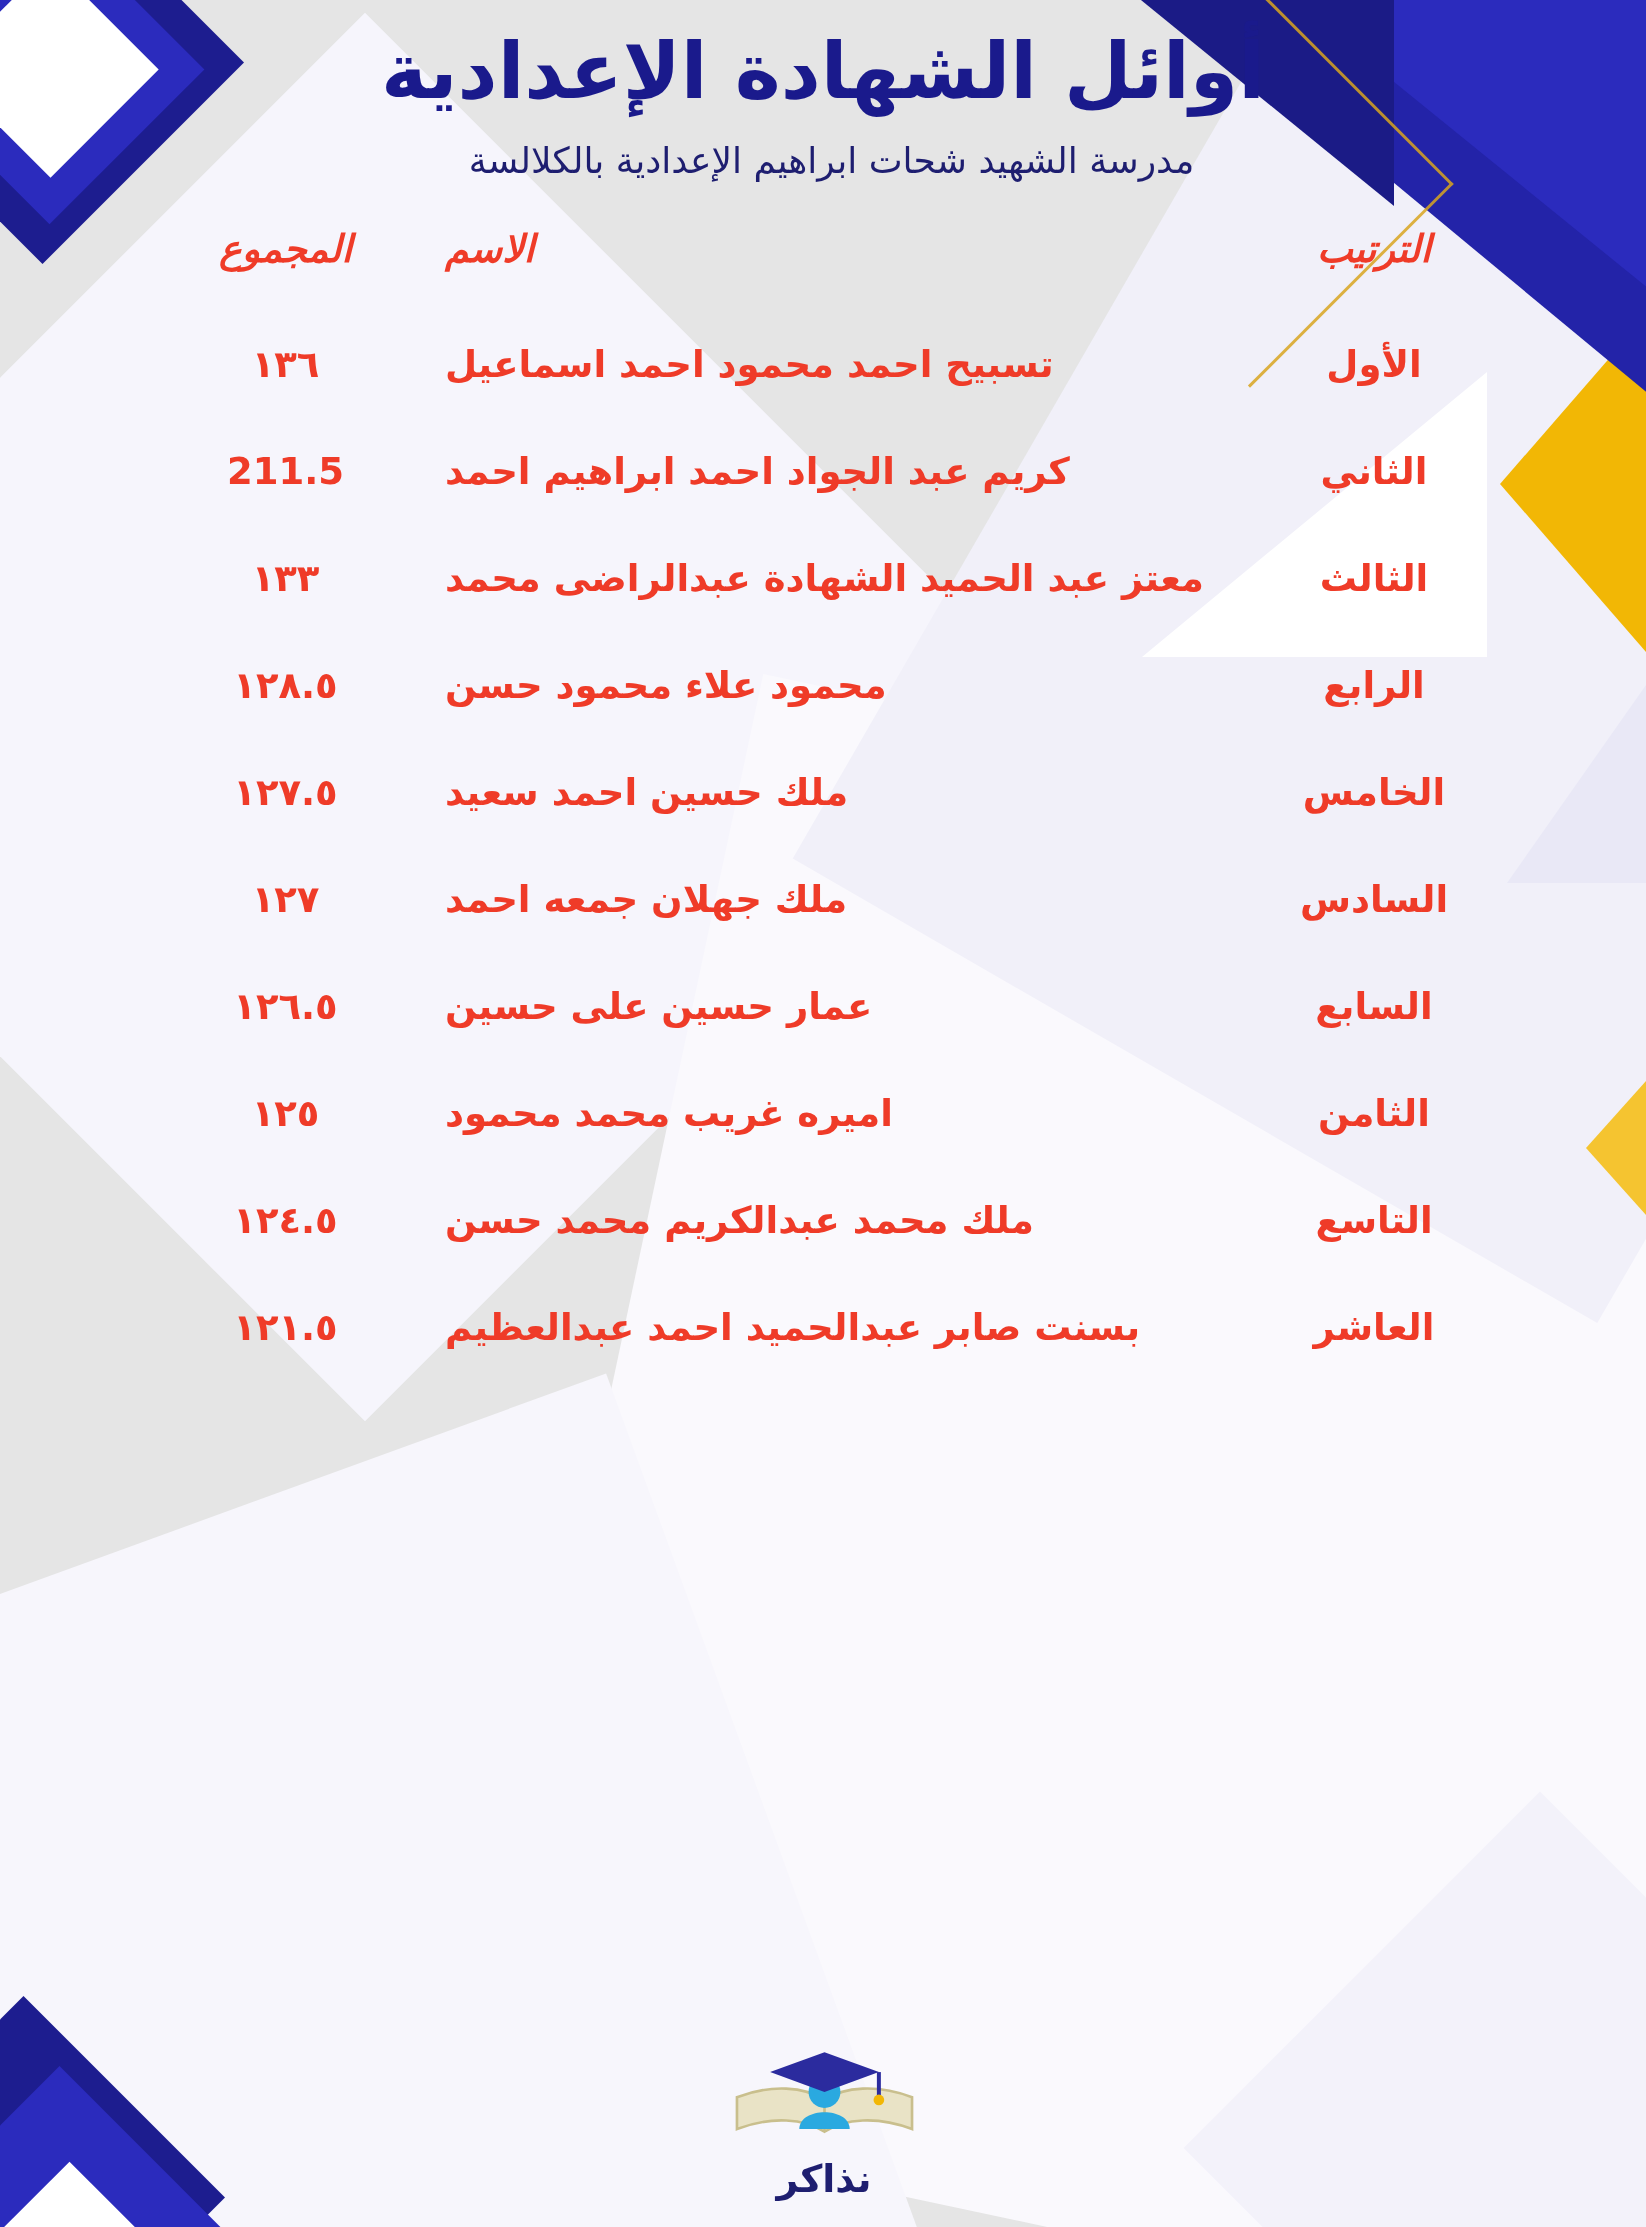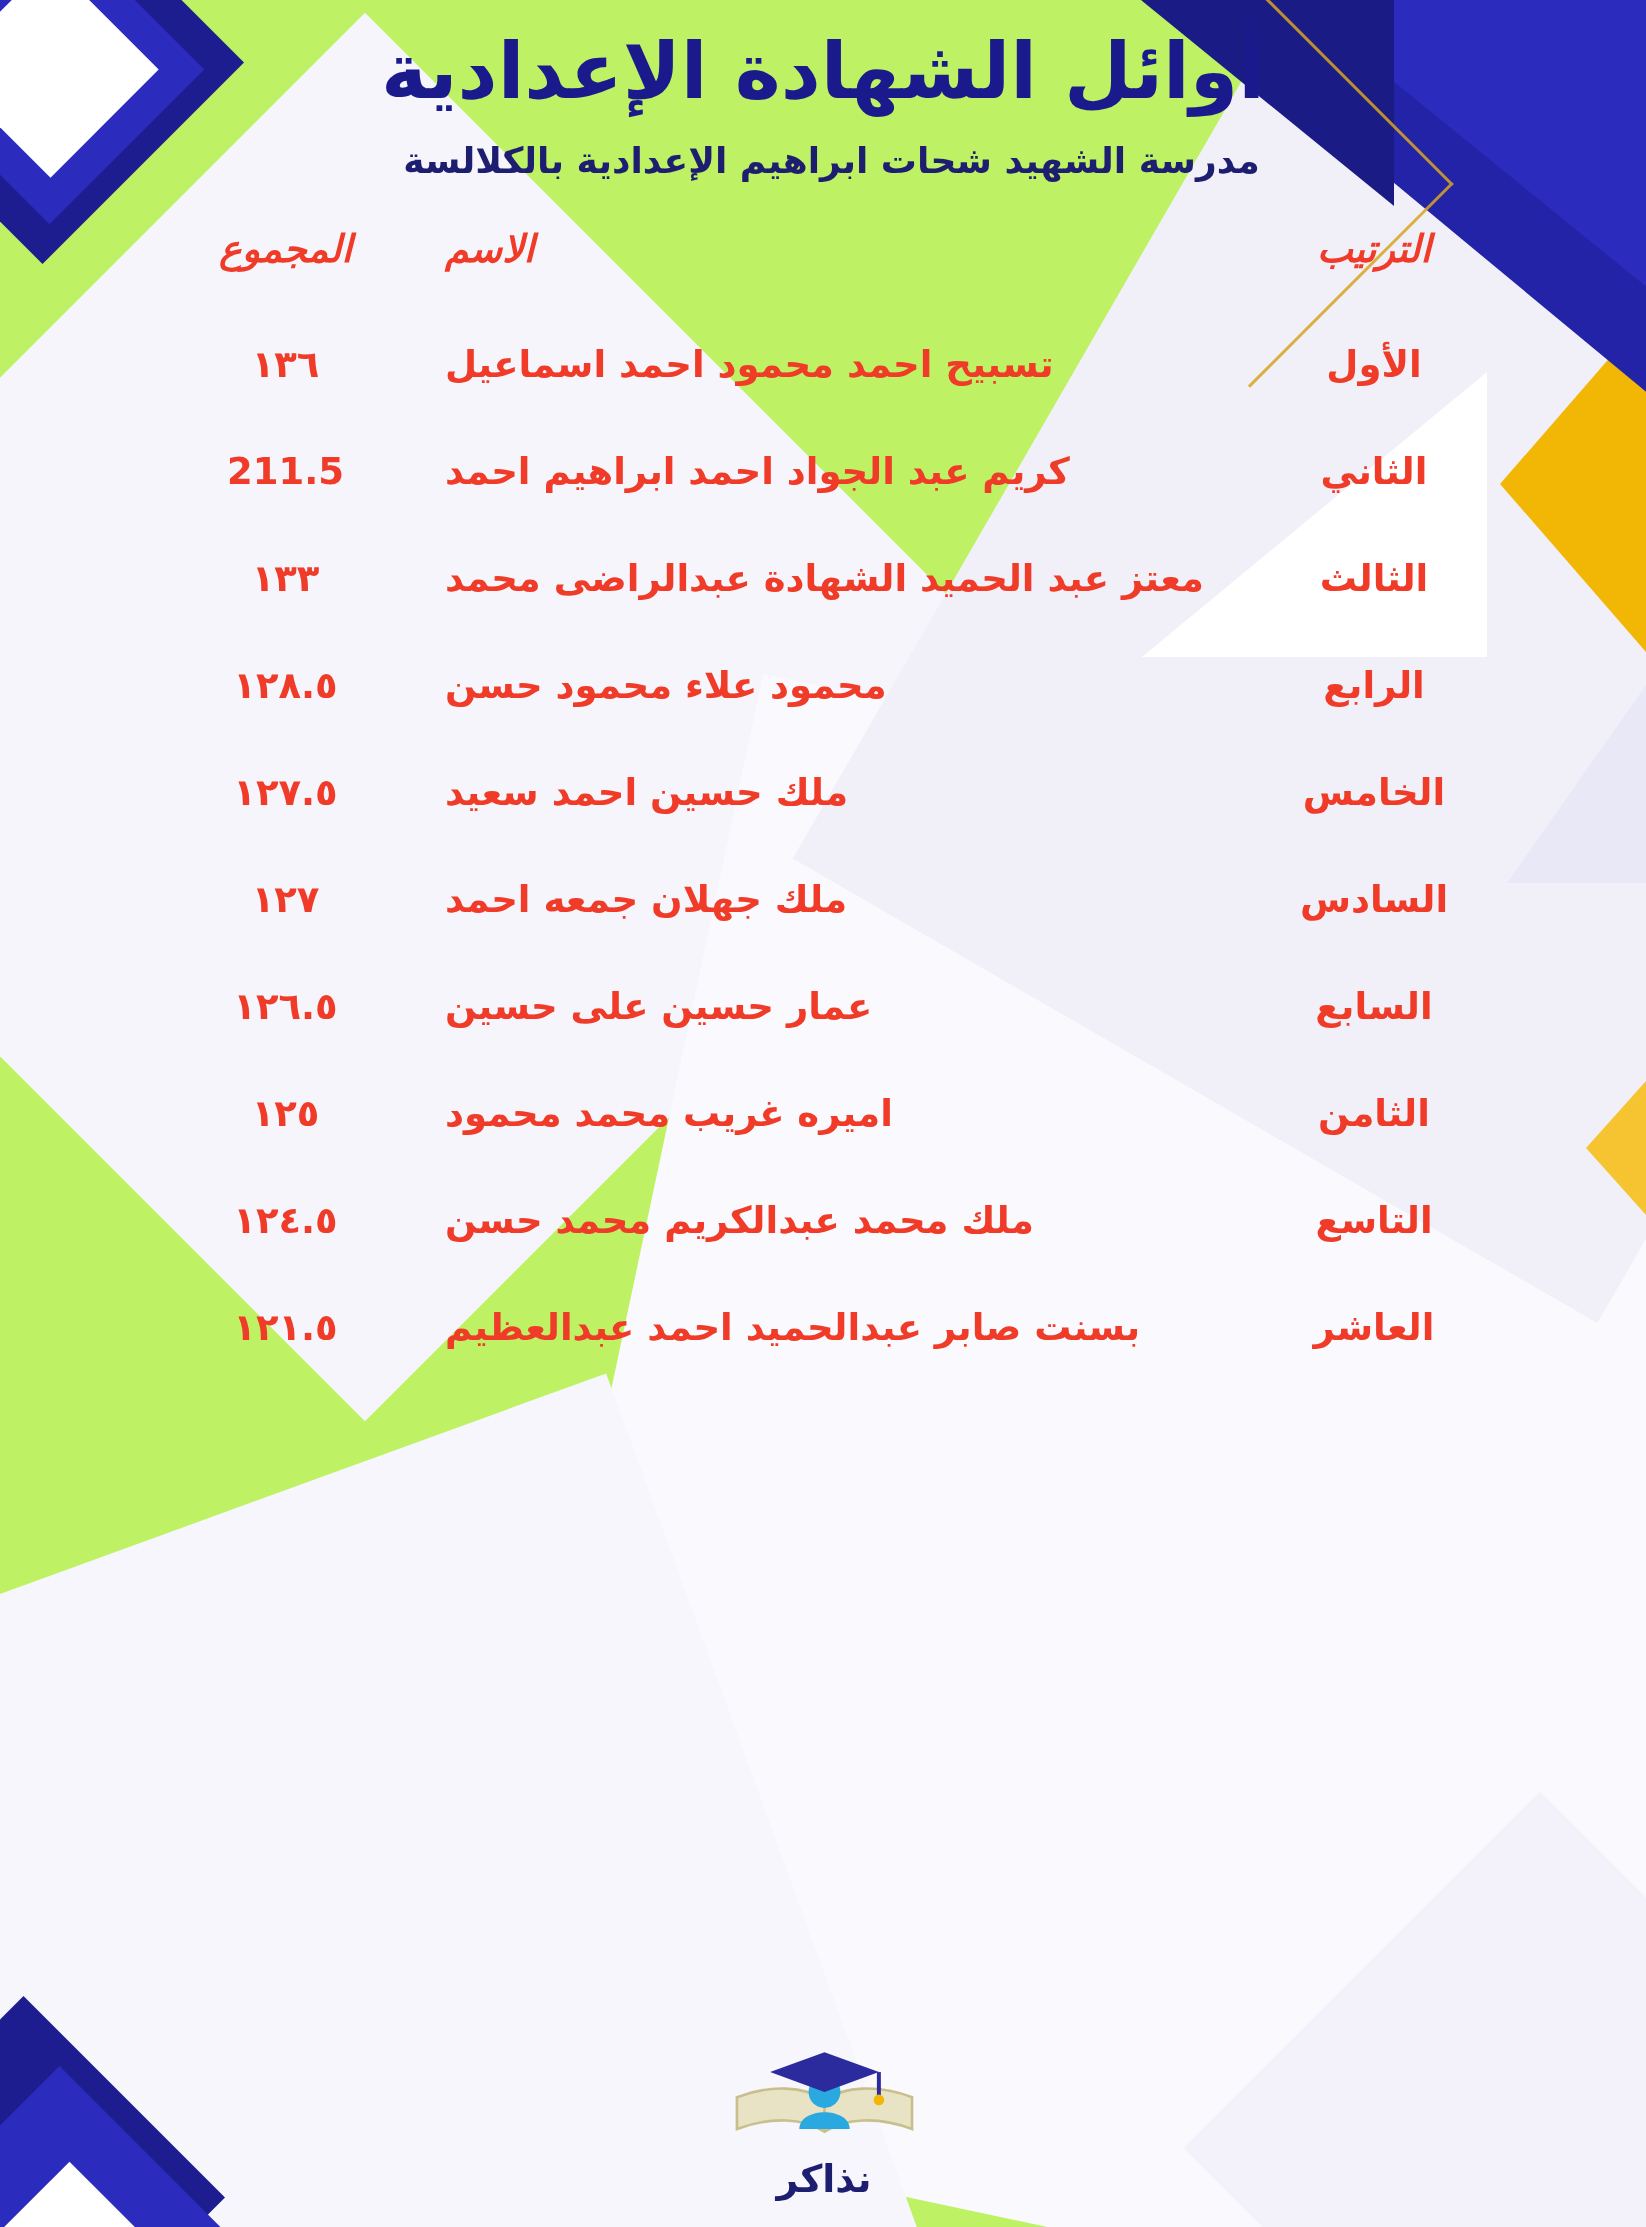--- a/index.html
+++ b/index.html
@@ -8,21 +8,21 @@
     background: #ffffff;
   }
   body {
     font-family: "DejaVu Sans", sans-serif;
   }
   #poster {
     position: relative;
     width: 1646px;
     height: 2227px;
     overflow: hidden;
-    background: #bef264;
+    background: #e5e5e5;
   }
 
   
   .bg-layer {
     position: absolute;
     inset: 0;
     overflow: hidden;
     pointer-events: none;
   }
   .light-panel {
@@ -193,21 +193,21 @@
     letter-spacing: 0;
     line-height: 1.15;
     direction: rtl;
   }
   .main-title .accent {
     color: #1a1a8c;
   }
   .subtitle {
     margin-top: 24px;
     font-size: 36px;
-    font-weight: bold;
+    font-weight: normal;
     color: #1e1e70;
     direction: rtl;
     padding-left: 17px;
   }
 
   table.ranking {
     margin: 46px auto 0 auto;
     width: 1394px;
     border-collapse: collapse;
     direction: rtl;

